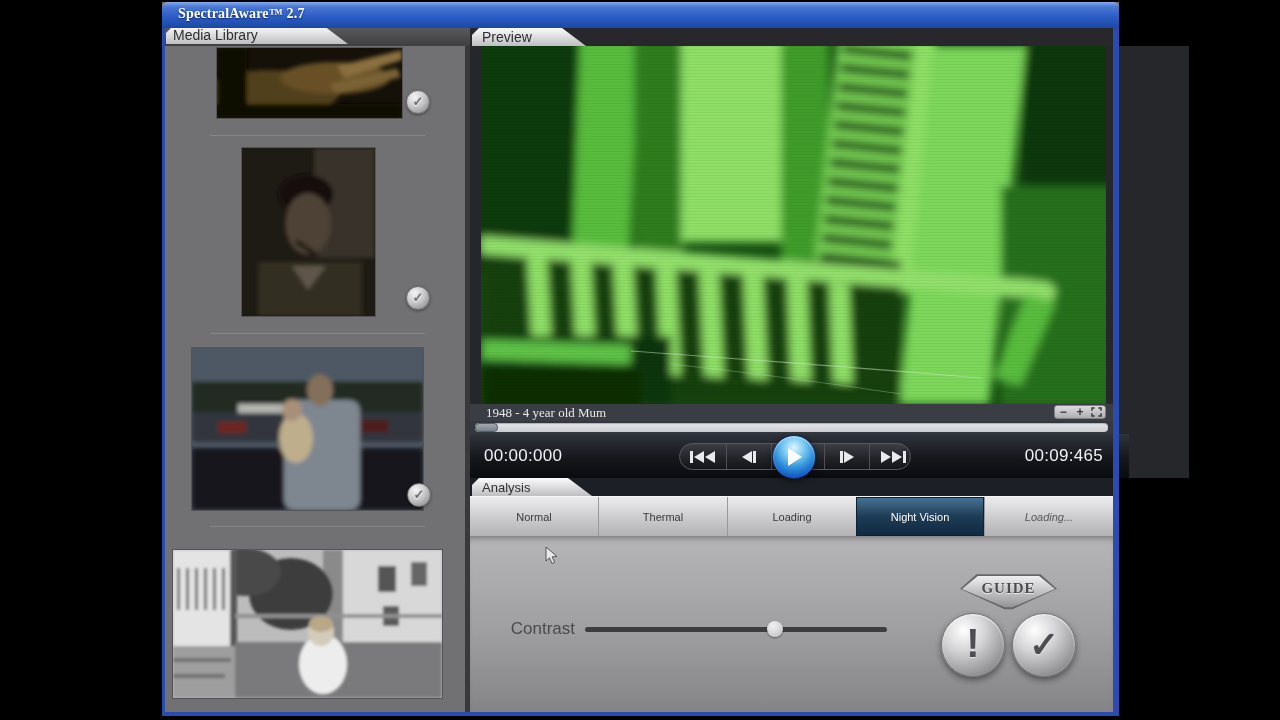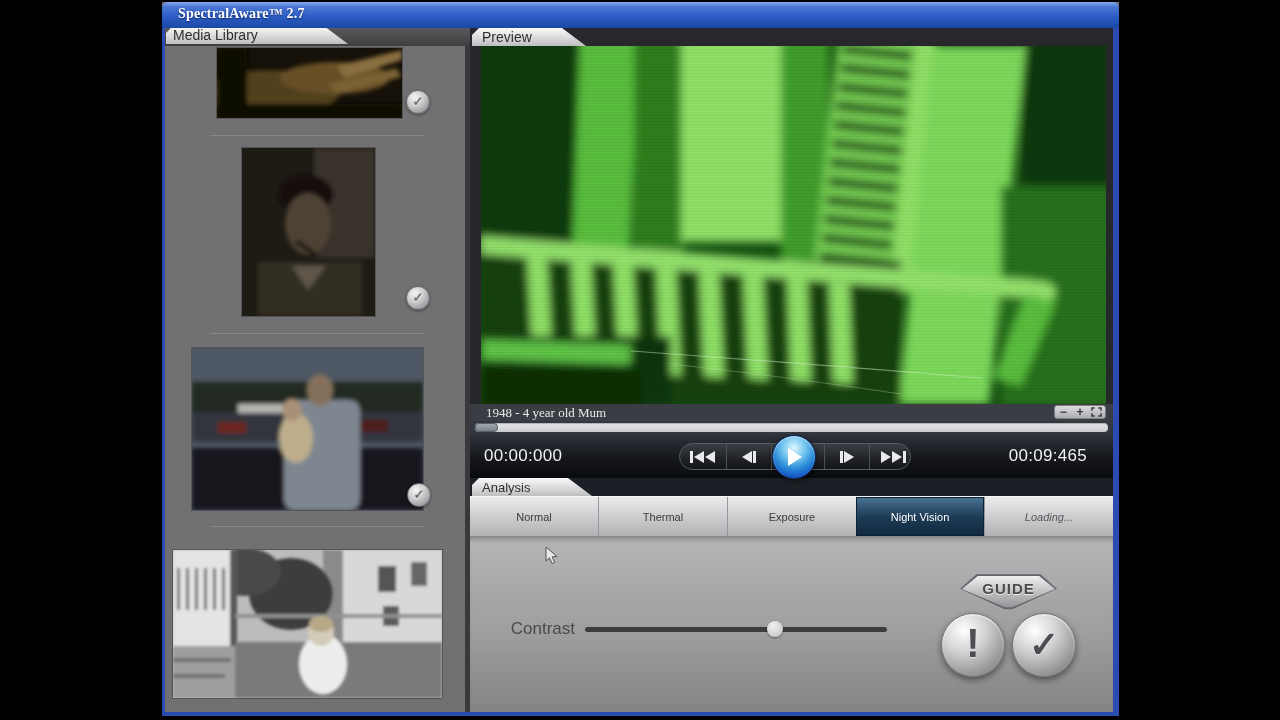--- a/index.html
+++ b/index.html
@@ -32,36 +32,36 @@
     border:1px solid #6f6f73;box-shadow:0 1px 3px rgba(0,0,0,.4);text-align:center;z-index:5;}
   .badge span{color:#6e6e72;font-size:13px;font-weight:bold;line-height:22px;text-shadow:0 1px 0 rgba(255,255,255,.8);}
   .vscroll{position:absolute;right:3px;top:44px;width:13px;bottom:4px;background:#9a9a9c;
     border-left:1px solid #636365;}
   .vthumb{position:absolute;left:1px;right:1px;top:483px;height:182px;border-radius:6px;
     background:linear-gradient(90deg,#fdfdfd,#d9d9db);border:1px solid #8e8e90;box-sizing:border-box;}
   .vthumb .grip{position:absolute;left:3px;right:3px;top:50%;margin-top:-3px;height:6px;
     background:repeating-linear-gradient(180deg,#aaa 0 1px,transparent 1px 3px);}
   .panel-divider{position:absolute;left:303px;top:44px;width:5px;bottom:4px;background:#39393b;}
   
-  .videobox{position:absolute;left:308px;top:44px;width:643px;height:432px;background:#26272b;}
+  .videobox{position:absolute;left:308px;top:44px;width:719px;height:432px;background:#26272b;}
   .video{position:absolute;left:11px;top:0;width:625px;height:358px;background:#0c3206;overflow:hidden;}
   .video svg{display:block;width:100%;height:100%;}
   .video .scan{position:absolute;inset:0;background:repeating-linear-gradient(0deg,rgba(0,0,0,.05) 0 1px,transparent 1px 3px);}
   .caption{position:absolute;left:0;top:358px;width:643px;height:17px;background:#3a3d44;}
   .caption .c{position:absolute;left:16px;top:1px;color:#e9e9e7;font-family:"Liberation Serif",serif;font-size:13px;}
   .zoomctl{position:absolute;right:7px;top:1px;width:52px;height:14px;border-radius:3px;
     background:linear-gradient(180deg,#dcdcde,#aeaeb2);border:1px solid #808084;display:flex;box-sizing:border-box;}
   .zoomctl .zc{flex:1;text-align:center;color:#3a3a3e;font-size:12px;font-weight:bold;line-height:12px;cursor:default;}
   .scrubarea{position:absolute;left:0;top:375px;width:643px;height:13px;background:#343840;}
   .scrubtrack{position:absolute;left:5px;right:5px;top:2px;height:9px;border-radius:4px;
     background:linear-gradient(180deg,#e8eaec,#c9cbcf);box-shadow:inset 0 1px 1px rgba(0,0,0,.25);}
   .scrubthumb{position:absolute;left:0;top:0;width:23px;height:9px;border-radius:4px;
     background:linear-gradient(180deg,#a2a8b0,#7b818b);border:1px solid #585e66;box-sizing:border-box;}
   .transport{position:absolute;left:0;top:388px;width:643px;height:44px;
-    background:linear-gradient(180deg,#2f333b,#15171b 55%,#0a0b0e);}
+    background:linear-gradient(180deg,#2f333b,#15171b 55%,#0a0b0e);padding-left:16px;}
   .time{position:absolute;top:12px;color:#f0f1f3;font-size:17px;letter-spacing:.3px;}
   .time.elapsed{left:14px;}
   .time.total{right:26px;}
   .pill{position:absolute;left:209px;top:9px;width:232px;height:27px;border-radius:15px;
     background:linear-gradient(180deg,rgba(255,255,255,.10),rgba(255,255,255,.02));
     border:1px solid #565b63;display:flex;box-sizing:border-box;}
   .pbtn{flex:0 0 auto;display:flex;align-items:center;justify-content:center;height:100%;}
   .pbtn+.pbtn{border-left:1px solid #4e535b;}
   .pbtn svg{display:block;}
   .playwrap{position:absolute;left:302px;top:1px;width:42px;height:42px;border-radius:50%;
@@ -81,21 +81,21 @@
   .controls{position:absolute;left:308px;top:534px;width:643px;height:176px;
     background:linear-gradient(180deg,#b6b6b8,#9e9ea0 55%,#848486);
     box-shadow:inset 0 7px 9px -7px rgba(0,0,0,.55);}
   .srow{position:absolute;left:0;width:450px;height:20px;}
   .slabel{position:absolute;left:0;top:0;width:105px;text-align:right;font-size:17px;color:#4a4a4c;}
   .strack{position:absolute;left:115px;top:8px;width:302px;height:5px;border-radius:3px;background:#3d3d3f;}
   .sthumb{position:absolute;top:-6px;width:16px;height:16px;border-radius:50%;
     background:radial-gradient(circle at 38% 30%,#f2f2f2,#d2d2d4 60%,#b4b4b6);
     box-shadow:0 1px 2px rgba(0,0,0,.45);}
   .guide{position:absolute;left:490px;top:36px;width:97px;height:38px;
-    clip-path:polygon(0% 44%,17% 6%,83% 6%,100% 44%,54% 98%,46% 98%);background:#66666a;}
+    clip-path:polygon(0% 44%,17% 6%,83% 6%,100% 44%,54% 98%,46% 98%);background:#66666a;font-family:Liberation Serif, serif;}
   .guide .inner{position:absolute;inset:2px;clip-path:polygon(0% 44%,17% 6%,83% 6%,100% 44%,54% 98%,46% 98%);
     background:linear-gradient(180deg,#f5f5f7,#c4c4c6 50%,#929294);}
   .guide .g{position:absolute;left:0;right:0;top:8px;text-align:center;font-size:15px;font-weight:bold;
     color:#4c4c4e;letter-spacing:1px;text-shadow:0 1px 0 rgba(255,255,255,.7);}
   .orb{position:absolute;width:64px;height:64px;border-radius:50%;
     background:radial-gradient(circle at 35% 26%,#ffffff,#d4d4d6 35%,#a8a8aa 62%,#7e7e80 88%,#6a6a6c);
     border:1px solid #76767a;box-shadow:0 3px 6px rgba(0,0,0,.45),inset 0 1px 2px rgba(255,255,255,.85);
     display:flex;align-items:center;justify-content:center;box-sizing:border-box;}
   .orb .g{color:#4e4e52;font-weight:bold;text-shadow:0 1px 1px rgba(255,255,255,.5);}
   .orb.alert .g{font-size:40px;margin-top:-4px;}
@@ -369,21 +369,21 @@
   </div>
 
   <div class="an-strip"></div>
   <div class="tab an-tab" style="left:310px;top:476px;">
     <span>Analysis</span>
   </div>
 
   <div class="moderow">
     <div class="mode">Normal</div>
     <div class="mode">Thermal</div>
-    <div class="mode">Exposure</div>
+    <div class="mode">Loading</div>
     <div class="mode selected">Night Vision</div>
     <div class="mode loading">Loading...</div>
   </div>
 
   <div class="controls">
     <div class="srow" style="top:83px;">
       <span class="slabel">Contrast</span>
       <div class="strack">
         <div class="sthumb" style="left: calc(63% - 8px);"></div>
       </div>

